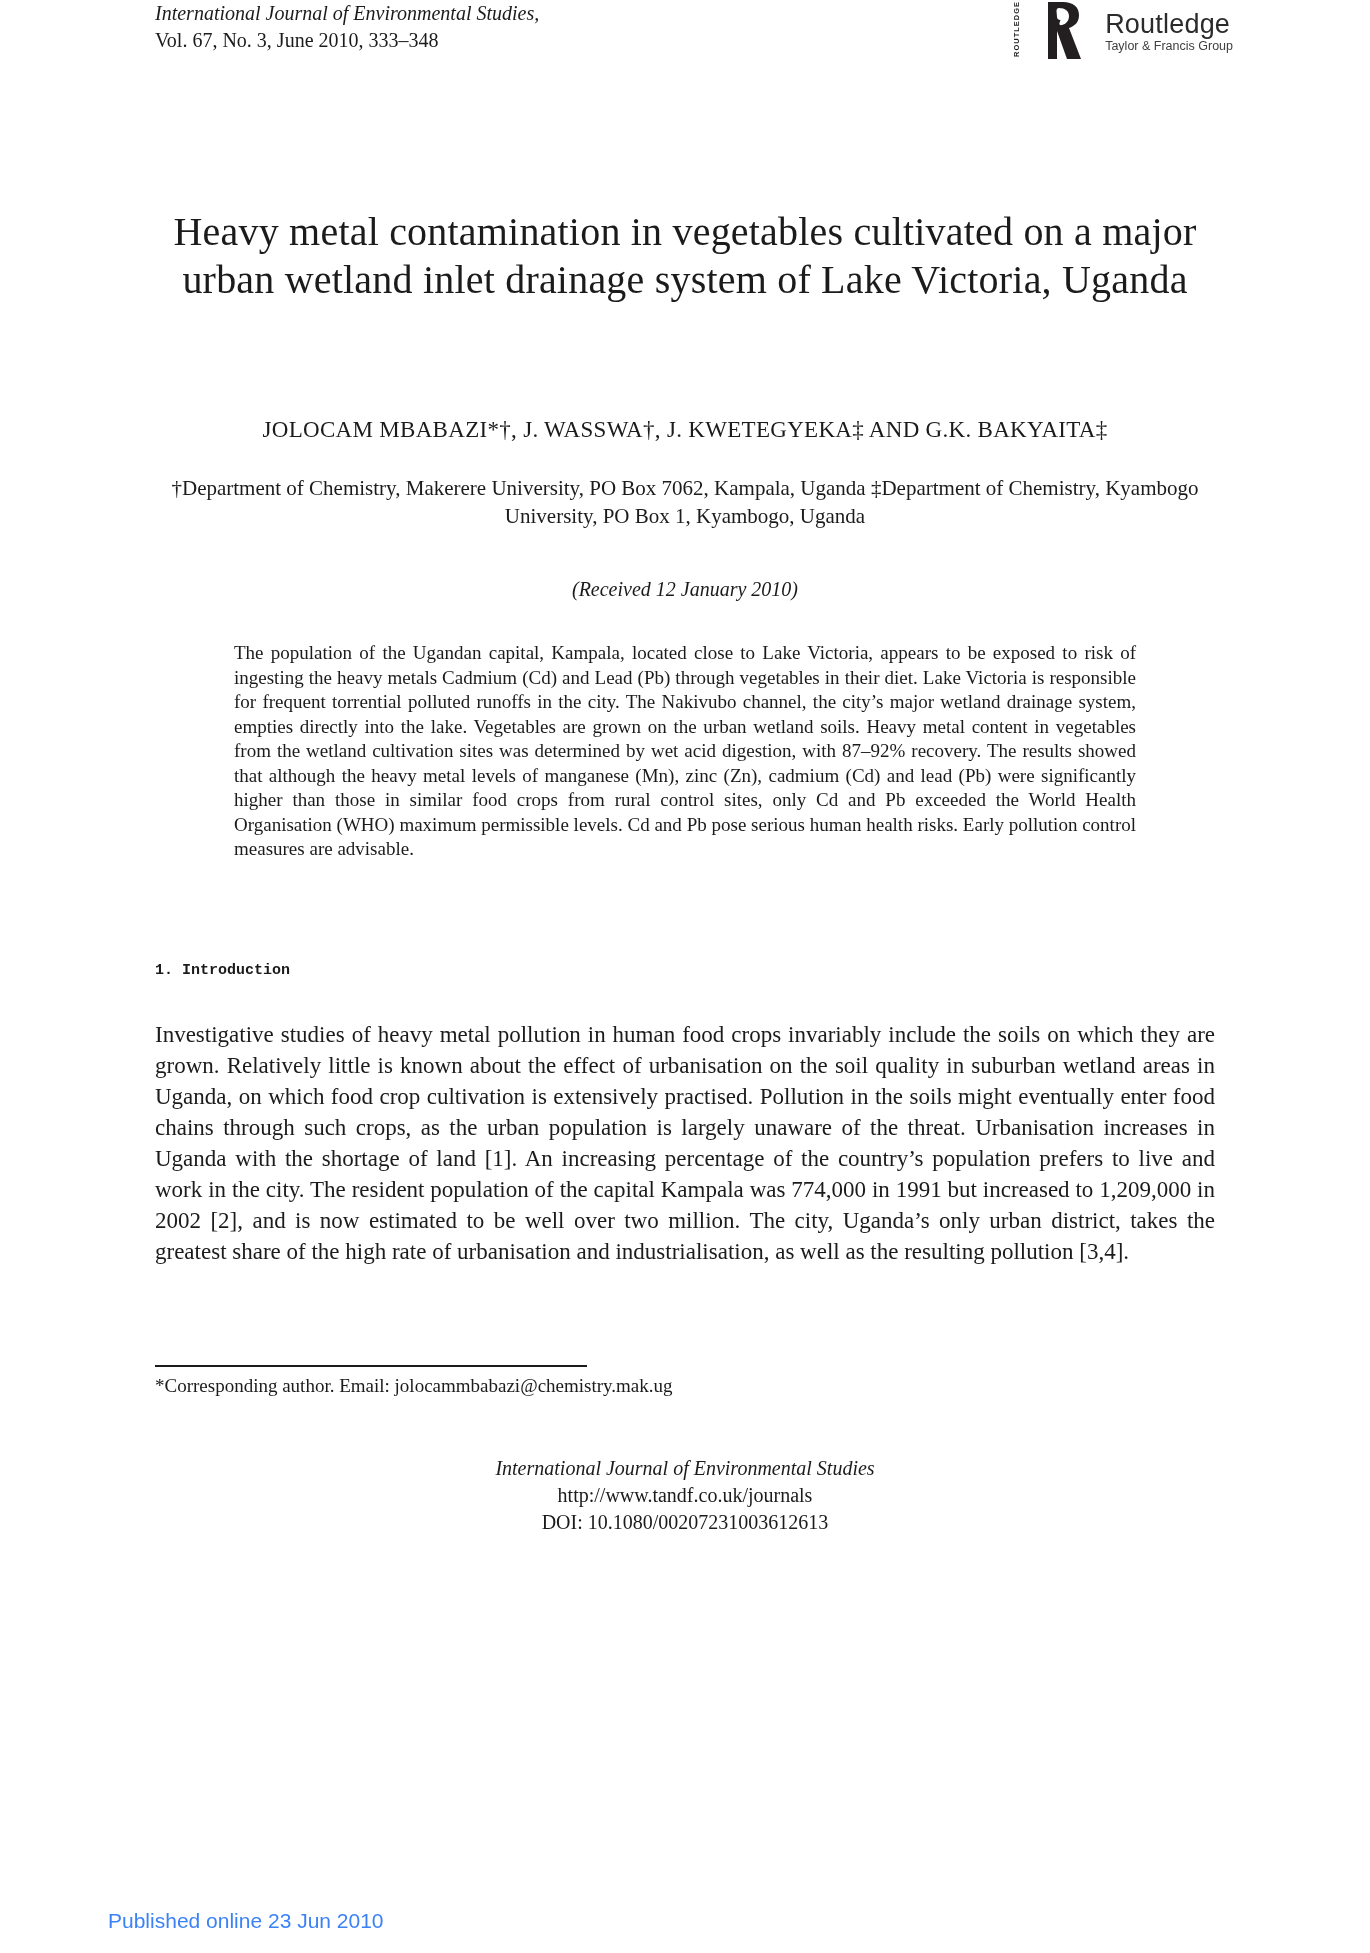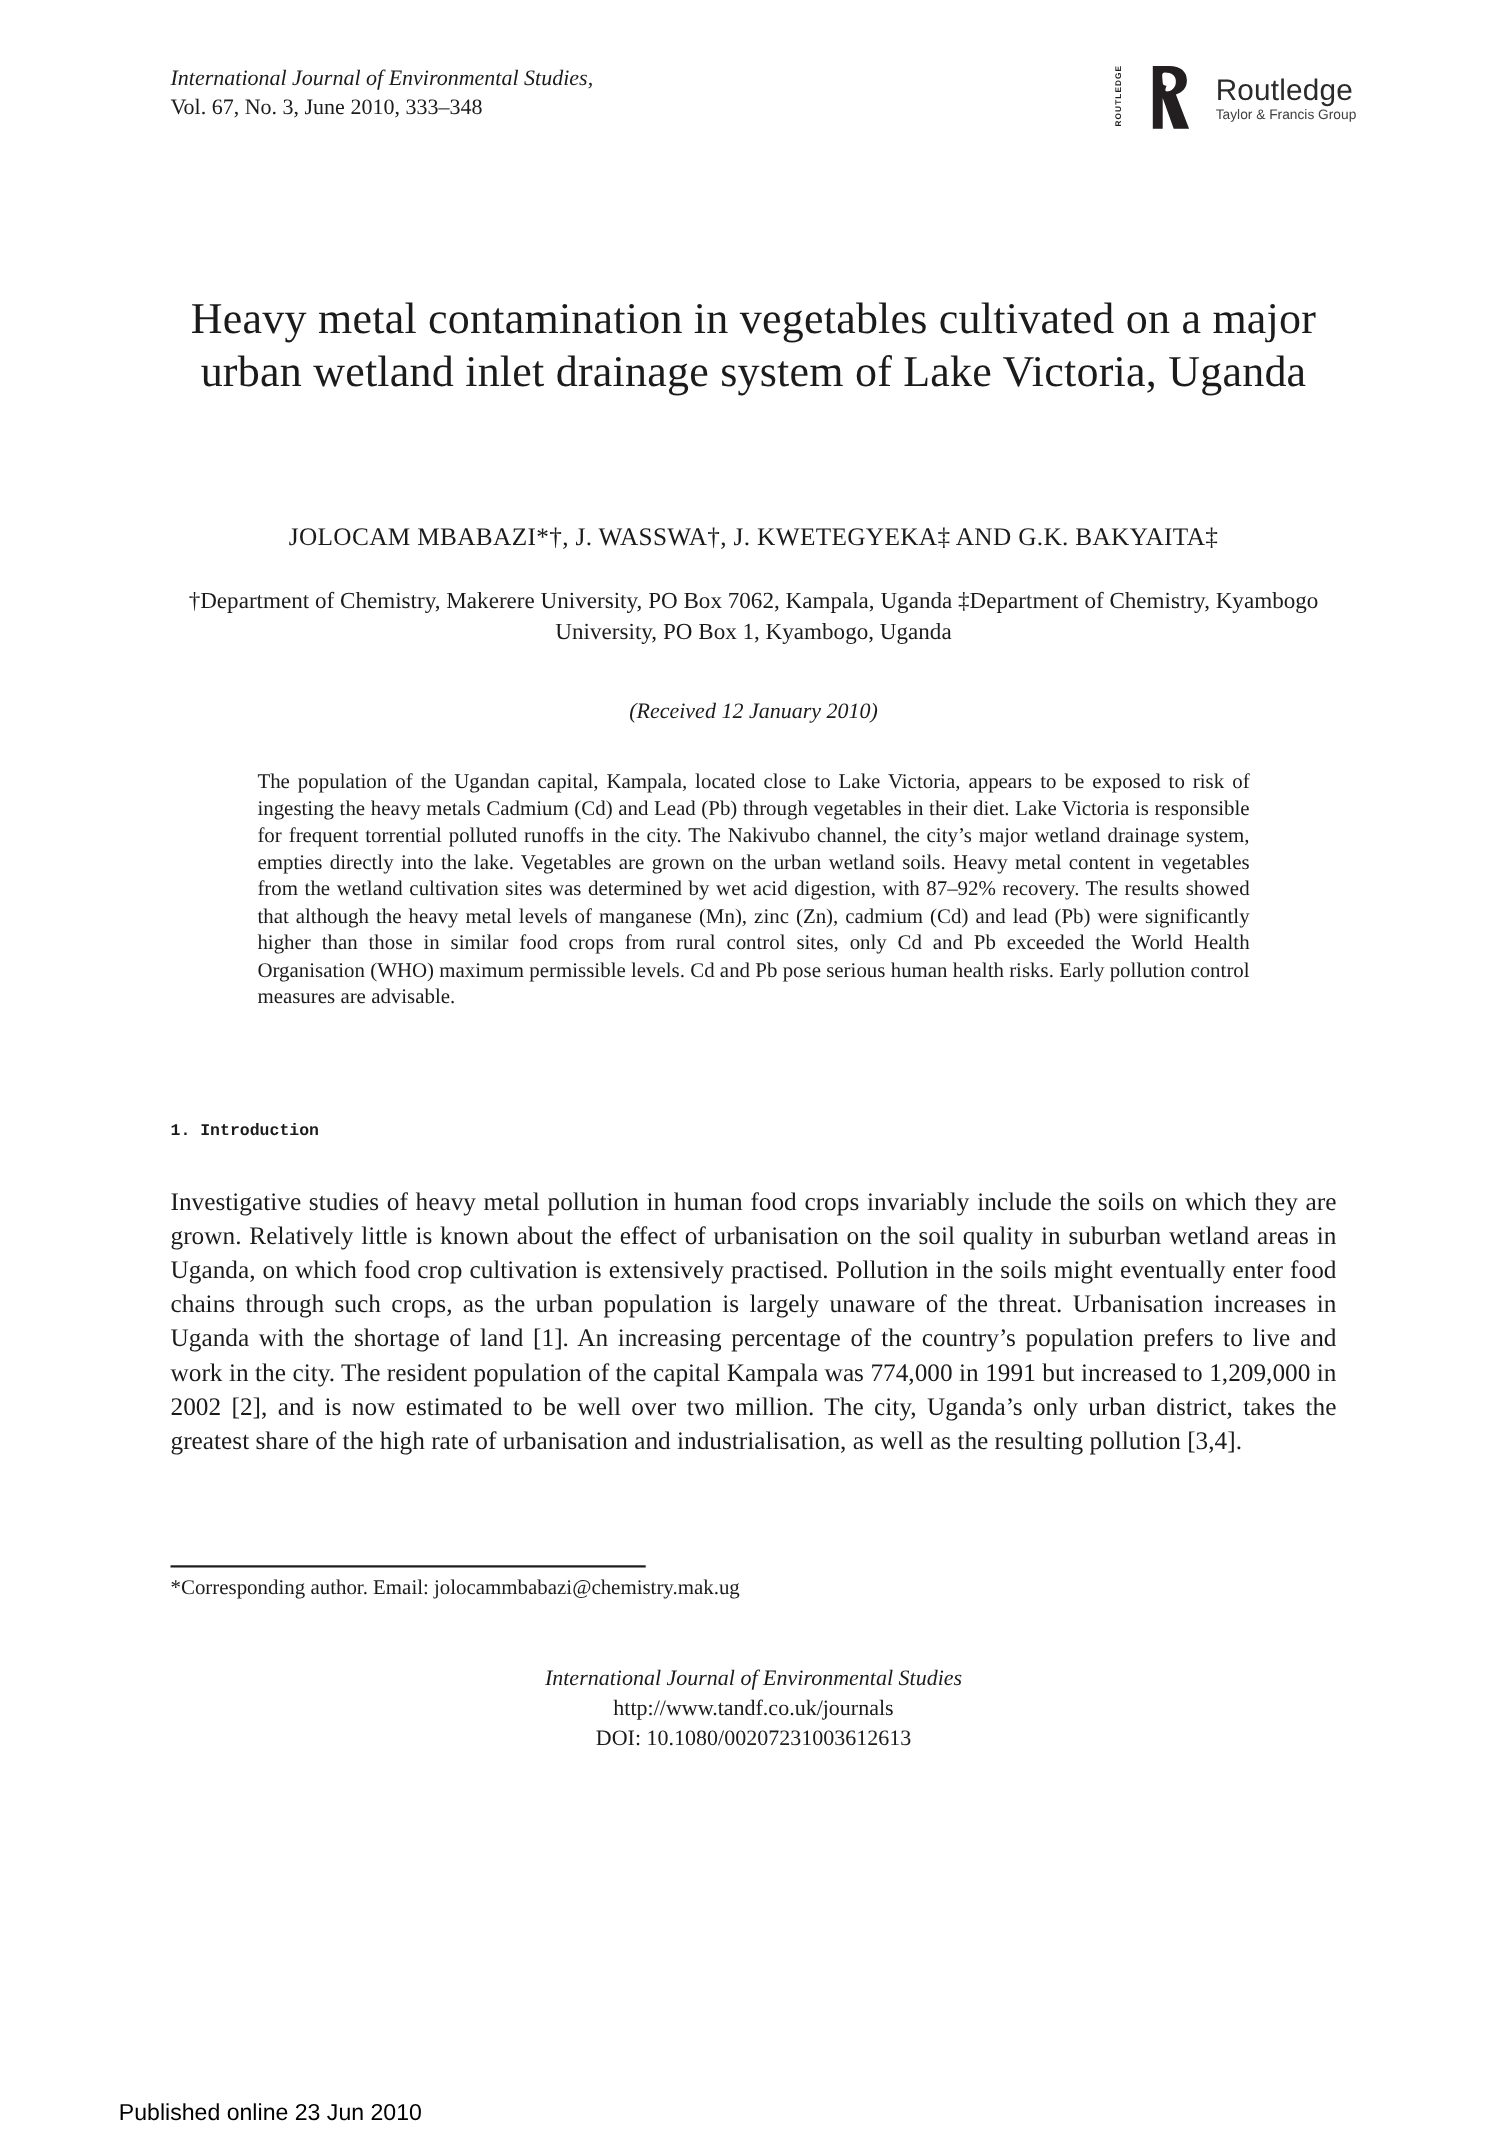--- a/index.html
+++ b/index.html
@@ -14,21 +14,20 @@
     font-family: "Liberation Serif", "DejaVu Serif", serif;
     overflow: hidden;
   }
   .content { padding: 0 155px; }
 
   
   .header-row {
     display: flex;
     justify-content: space-between;
     align-items: flex-start;
-    padding-top: 58px;
   }
   .journal-name { font-style: italic; font-size: 20px; line-height: 27px; }
   .issue-info { font-size: 20px; line-height: 27px; }
 
   .logo { display: flex; align-items: center; gap: 24px; margin-top: 2px; margin-right: -18px; }
   .logo-vert {
     writing-mode: vertical-rl;
     transform: rotate(180deg);
     font-family: "Liberation Sans", sans-serif;
     font-weight: bold;
@@ -128,21 +127,21 @@
     line-height: 27px;
   }
   .footer-journal { font-style: italic; }
 
   .published-online {
     position: absolute;
     left: 108px;
     bottom: 20px;
     font-family: "Liberation Sans", "DejaVu Sans", sans-serif;
     font-size: 21px;
-    color: #000000;
+    color: #3b82f6;
   }
 </style>
 </head>
 <body>
 
 <div class="page">
   <div class="content">
 
     <div class="header-row">
       <div>

